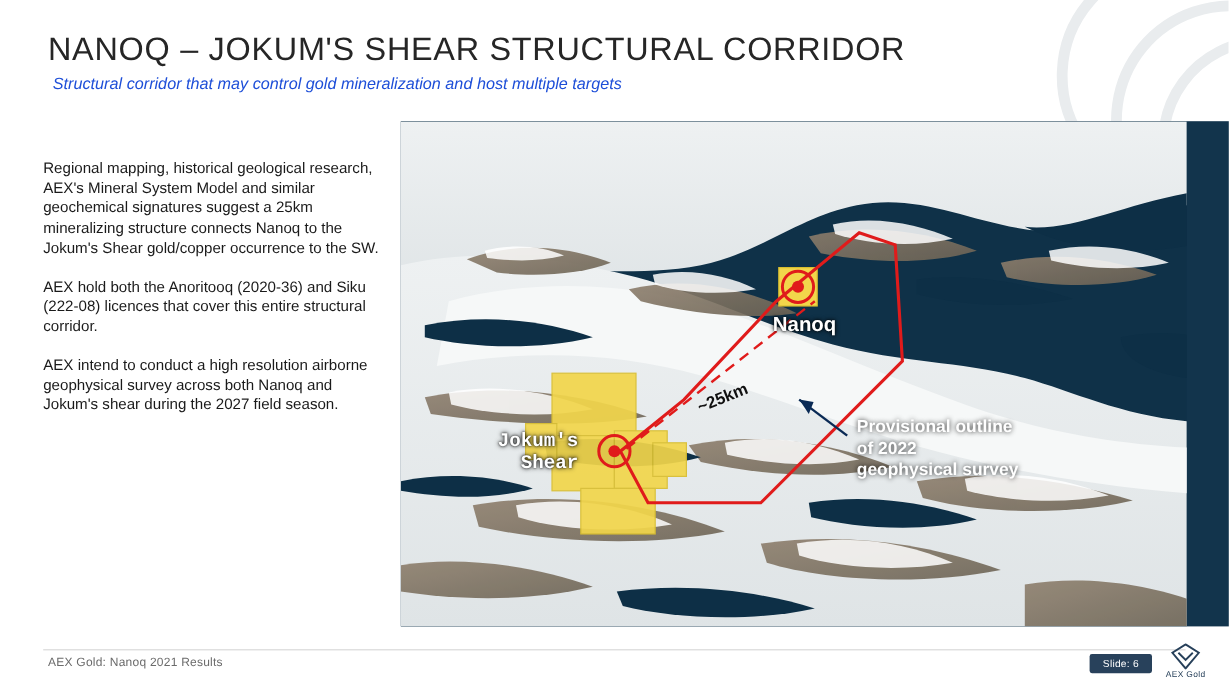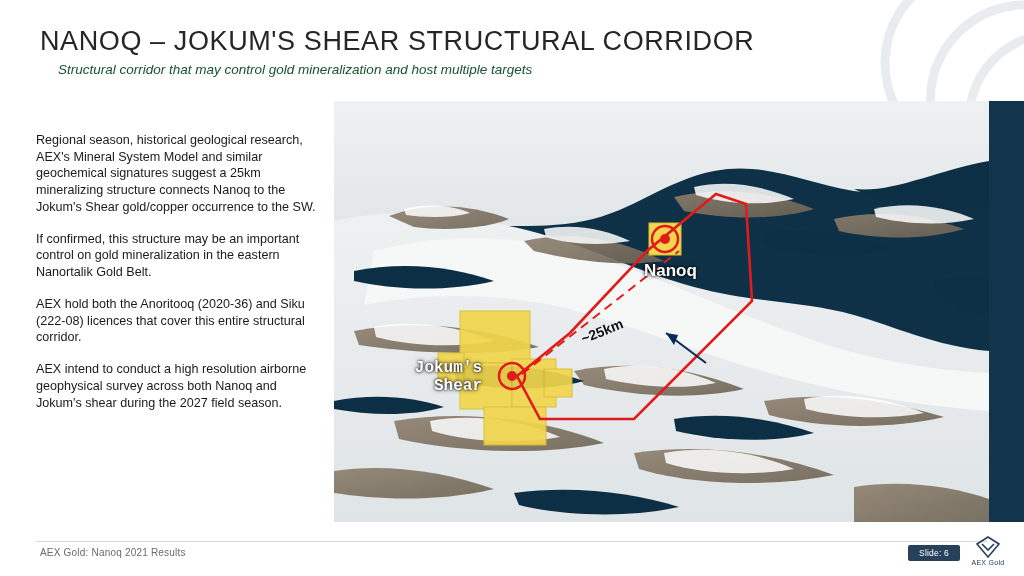--- a/index.html
+++ b/index.html
@@ -36,25 +36,25 @@
     left: 40px;
     top: 8px;
     font-size: 27px;
     letter-spacing: 0.6px;
     color: #262626;
     font-weight: 400;
     font-family: "Liberation Sans", sans-serif;
   }
   .subtitle {
     position: absolute;
-    left: 58px;
+    left: 44px;
     top: 62px;
     font-size: 13.5px;
     font-style: italic;
-    color: #14532d;
+    color: #1d4ed8;
   }
 
   .body-col {
     position: absolute;
     left: 36px;
     top: 132px;
     width: 288px;
     font-size: 12.6px;
     line-height: 1.33;
     color: #1a1a1a;
@@ -179,22 +179,21 @@
         <path d="M196 6 A 95 95 0 0 0 92 132"></path>
         <path d="M206 34 A 85 85 0 0 0 128 140"></path>
       </g>
     </svg>
   </div>
 
   <h1 class="title">NANOQ – JOKUM'S SHEAR STRUCTURAL CORRIDOR</h1>
   <div class="subtitle">Structural corridor that may control gold mineralization and host multiple targets</div>
 
   <div class="body-col">
-    <p>Regional season, historical geological research, AEX's Mineral System Model and similar geochemical signatures suggest a 25km mineralizing structure connects Nanoq to the Jokum's Shear gold/copper occurrence to the SW.</p>
-    <p>If confirmed, this structure may be an important control on gold mineralization in the eastern Nanortalik Gold Belt.</p>
+    <p>Regional mapping, historical geological research, AEX's Mineral System Model and similar geochemical signatures suggest a 25km mineralizing structure connects Nanoq to the Jokum's Shear gold/copper occurrence to the SW.</p>
     <p>AEX hold both the Anoritooq (2020-36) and Siku (222-08) licences that cover this entire structural corridor.</p>
     <p>AEX intend to conduct a high resolution airborne geophysical survey across both Nanoq and Jokum's shear during the 2027 field season.</p>
   </div>
 
   <div class="map">
     <svg class="map-svg" width="655" height="421" viewBox="0 0 655 421" xmlns="http://www.w3.org/2000/svg">
       <defs>
         <linearGradient id="snowgrad" x1="0" y1="0" x2="0" y2="1">
           <stop offset="0%" stop-color="#eef1f2"></stop>
           <stop offset="100%" stop-color="#dfe4e6"></stop>
@@ -282,20 +281,25 @@
         <polygon points="332,232 344,234 340,244" fill="#0a2a55" stroke="none"></polygon>
       </g>
     </svg>
 
     <div class="map-label label-nanoq">Nanoq</div>
     <div class="map-label label-jokum">
       <span>Jokum's</span><br>
       <span>Shear</span>
     </div>
     <div class="label-25km">~25km</div>
+    <div class="label-survey">
+      <span>Provisional outline</span><br>
+      <span>of 2022</span><br>
+      <span>geophysical survey</span>
+    </div>
   </div>
 
   <div class="footer-line"></div>
   <div class="footer-text">AEX Gold: Nanoq 2021 Results</div>
   <div class="slide-badge">Slide: 6</div>
 
   <div class="logo">
     <svg class="logo-mark" width="26" height="22" viewBox="0 0 26 22" xmlns="http://www.w3.org/2000/svg">
       <path d="M13 1 L24 8 L13 21 L2 8 Z" fill="none" stroke="#27405a" stroke-width="1.6"></path>
       <path d="M7 8 L13 14 L19 8" fill="none" stroke="#27405a" stroke-width="1.6"></path>

